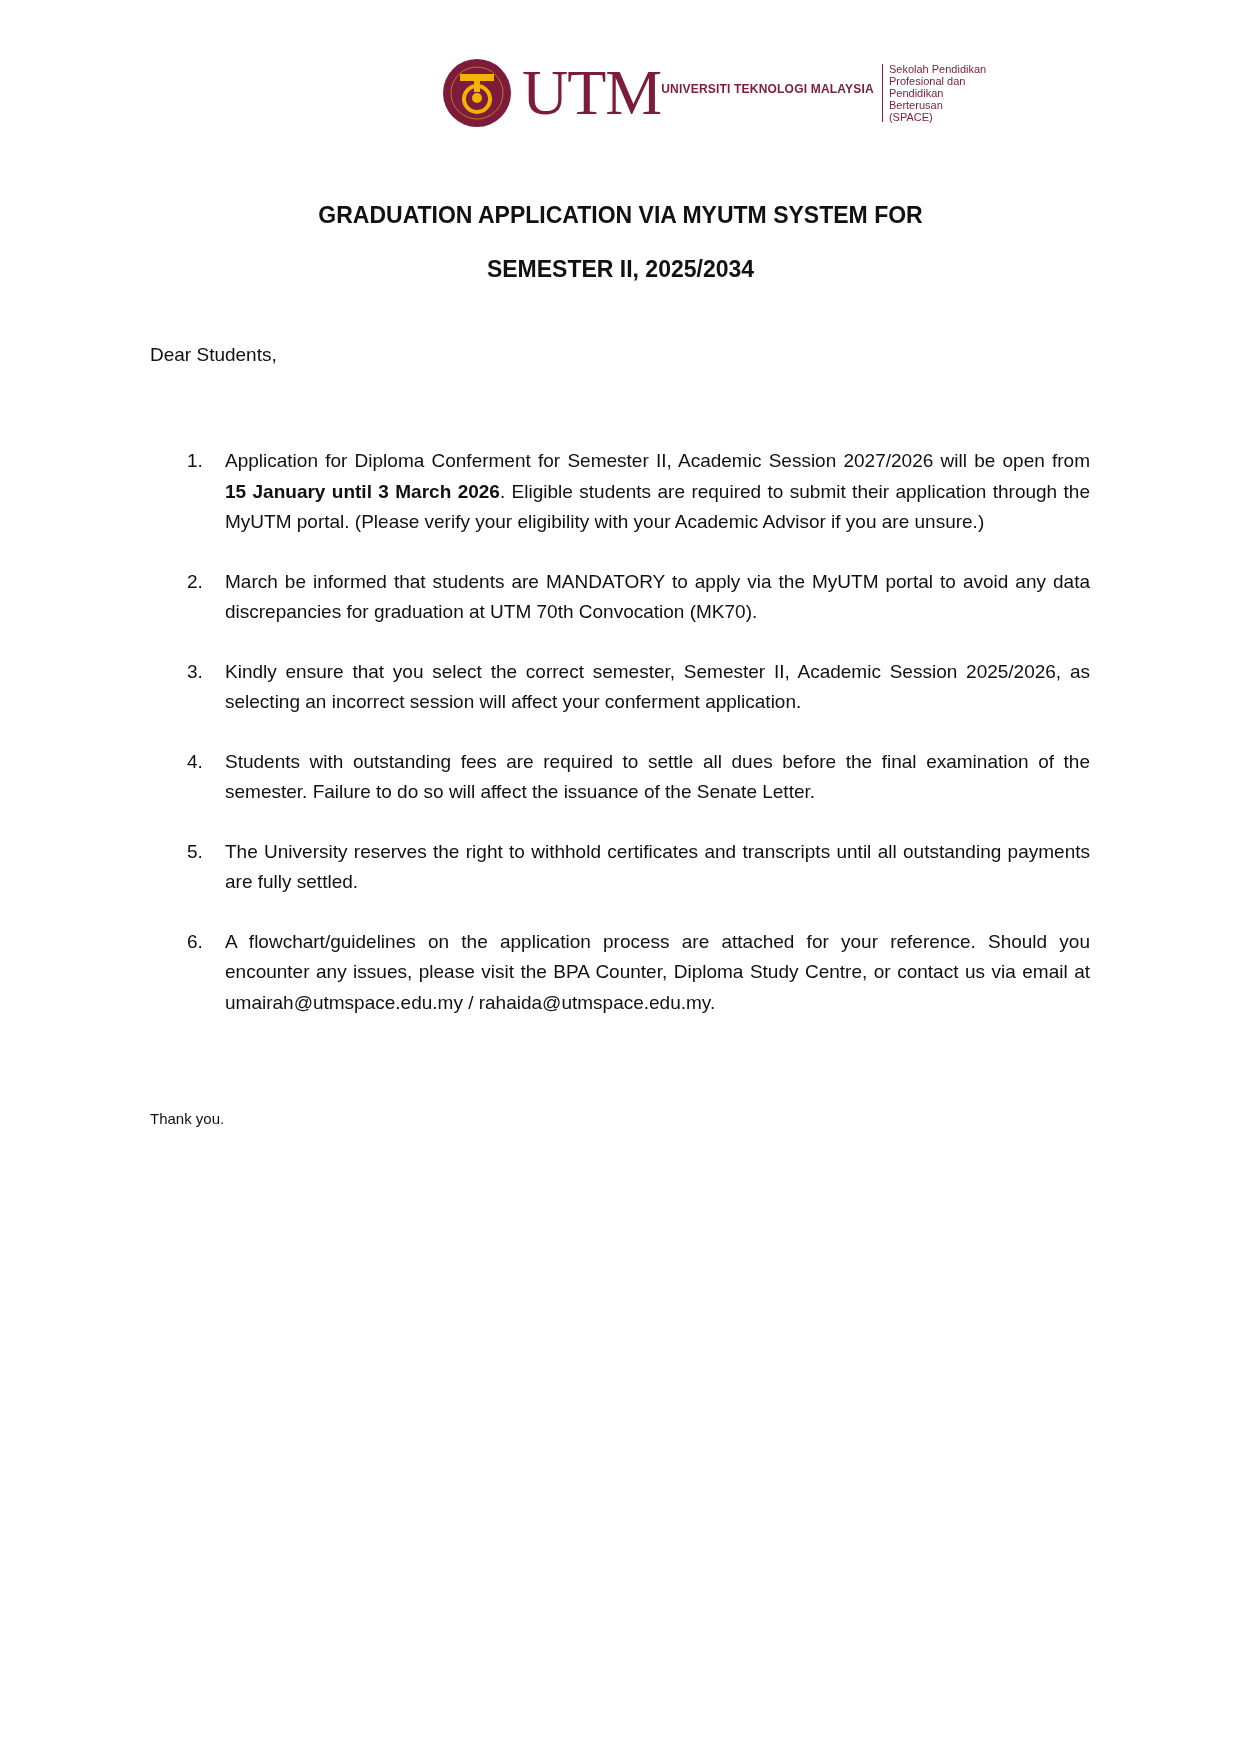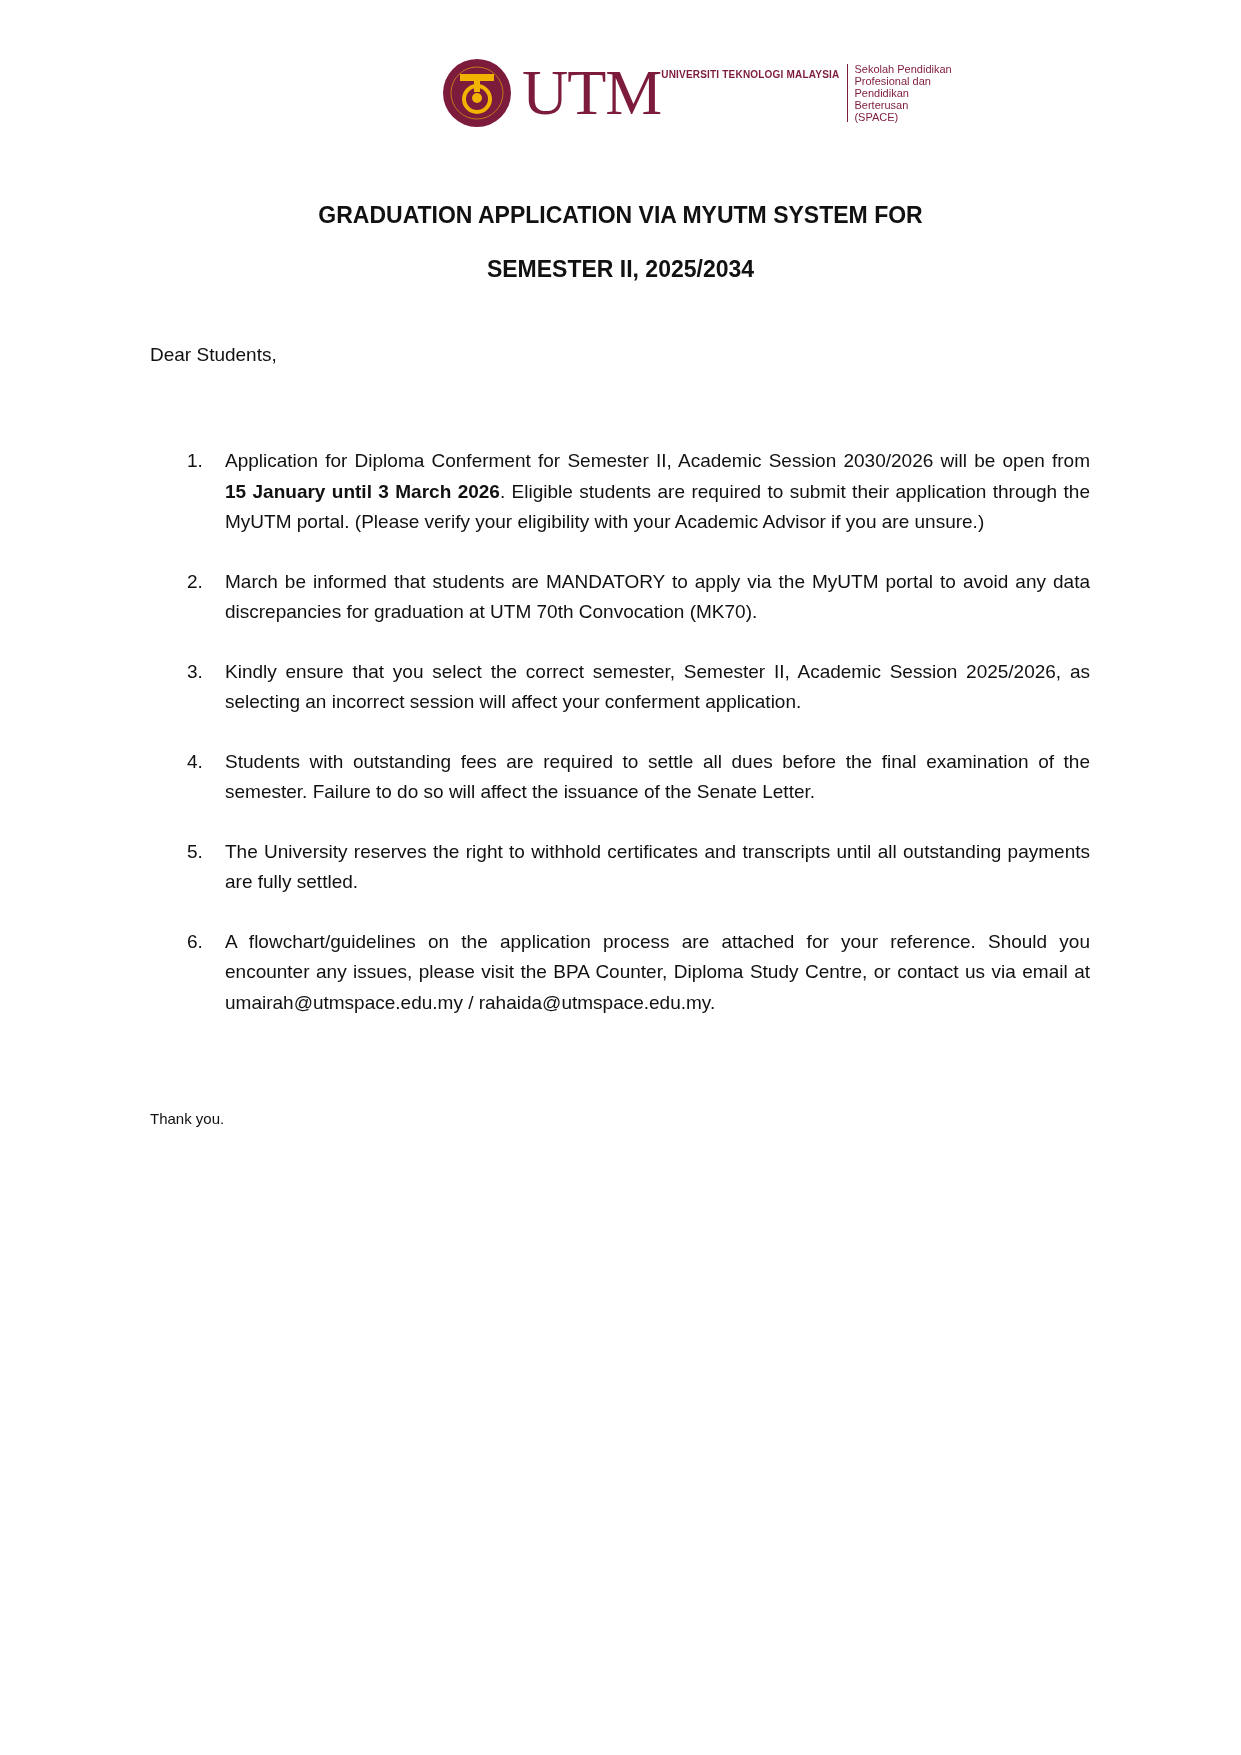--- a/index.html
+++ b/index.html
@@ -1,21 +1,21 @@
 <!DOCTYPE html>
 <html><head>
   <meta charset="utf-8">
   <style>
     html, body { margin: 0; padding: 0; background: #ffffff; }
     body { width: 1241px; height: 1755px; position: relative; font-family: "Liberation Sans", sans-serif; color: #111; }
     .logo { position: absolute; left: 442px; top: 58px; height: 70px; display: flex; align-items: center; }
     .seal { width: 70px; height: 70px; }
     .utm-block { margin-left: 10px; display: flex; }
     .utm-word { font-family: "Liberation Serif", serif; font-size: 64px; line-height: 54px; color: #7d1b3d; letter-spacing: -1px; font-weight: normal; }
-    .utm-sub { font-family: "Liberation Sans", sans-serif; font-size: 10px; font-weight: bold; color: #7d1b3d; margin-top: 3px; letter-spacing: 0.2px; }
+    .utm-sub { font-family: "Liberation Sans", sans-serif; font-size: 12px; font-weight: bold; color: #7d1b3d; margin-top: 16px; letter-spacing: 0.2px; }
     .divider { width: 1px; height: 58px; background: #7d1b3d; margin: 0 6px 0 8px; }
     .space-text { font-family: Liberation Sans, sans-serif; font-size: 11px; line-height: 12px; color: #7d1b3d; }
     .title { position: absolute; left: 0; width: 1241px; text-align: center; font-weight: bold; font-size: 23px; color: #111; }
     .t1 { top: 202px; }
     .t2 { top: 256px; }
     .salutation { position: absolute; left: 150px; top: 344px; font-size: 19px; }
     .list { position: absolute; left: 150px; width: 940px; top: 446px; }
     .item { display: flex; font-size: 19px; line-height: 30.5px; margin-bottom: 29px; }
     .num { width: 75px; padding-left: 37px; box-sizing: border-box; flex-shrink: 0; }
     .txt { text-align: justify; width: 865px; }
@@ -49,21 +49,21 @@
 </div>
 
 <div class="title t1">GRADUATION APPLICATION VIA MYUTM SYSTEM FOR</div>
 <div class="title t2">SEMESTER II, 2025/2034</div>
 
 <div class="salutation">Dear Students,</div>
 
 <div class="list">
   <div class="item">
     <div class="num">1.</div>
-    <div class="txt"><span>Application for Diploma Conferment for Semester II, Academic Session 2030/2026 will be open from </span><b>15 January until 3 March 2026</b><span>. Eligible students are required to submit their application through the MyUTM portal. (Please verify your eligibility with your Academic Advisor if you are unsure.)</span></div>
+    <div class="txt"><span>Application for Diploma Conferment for Semester II, Academic Session 2027/2026 will be open from </span><b>15 January until 3 March 2026</b><span>. Eligible students are required to submit their application through the MyUTM portal. (Please verify your eligibility with your Academic Advisor if you are unsure.)</span></div>
   </div>
   <div class="item">
     <div class="num">2.</div>
     <div class="txt">March be informed that students are MANDATORY to apply via the MyUTM portal to avoid any data discrepancies for graduation at UTM 70th Convocation (MK70).</div>
   </div>
   <div class="item">
     <div class="num">3.</div>
     <div class="txt">Kindly ensure that you select the correct semester, Semester II, Academic Session 2025/2026, as selecting an incorrect session will affect your conferment application.</div>
   </div>
   <div class="item">

